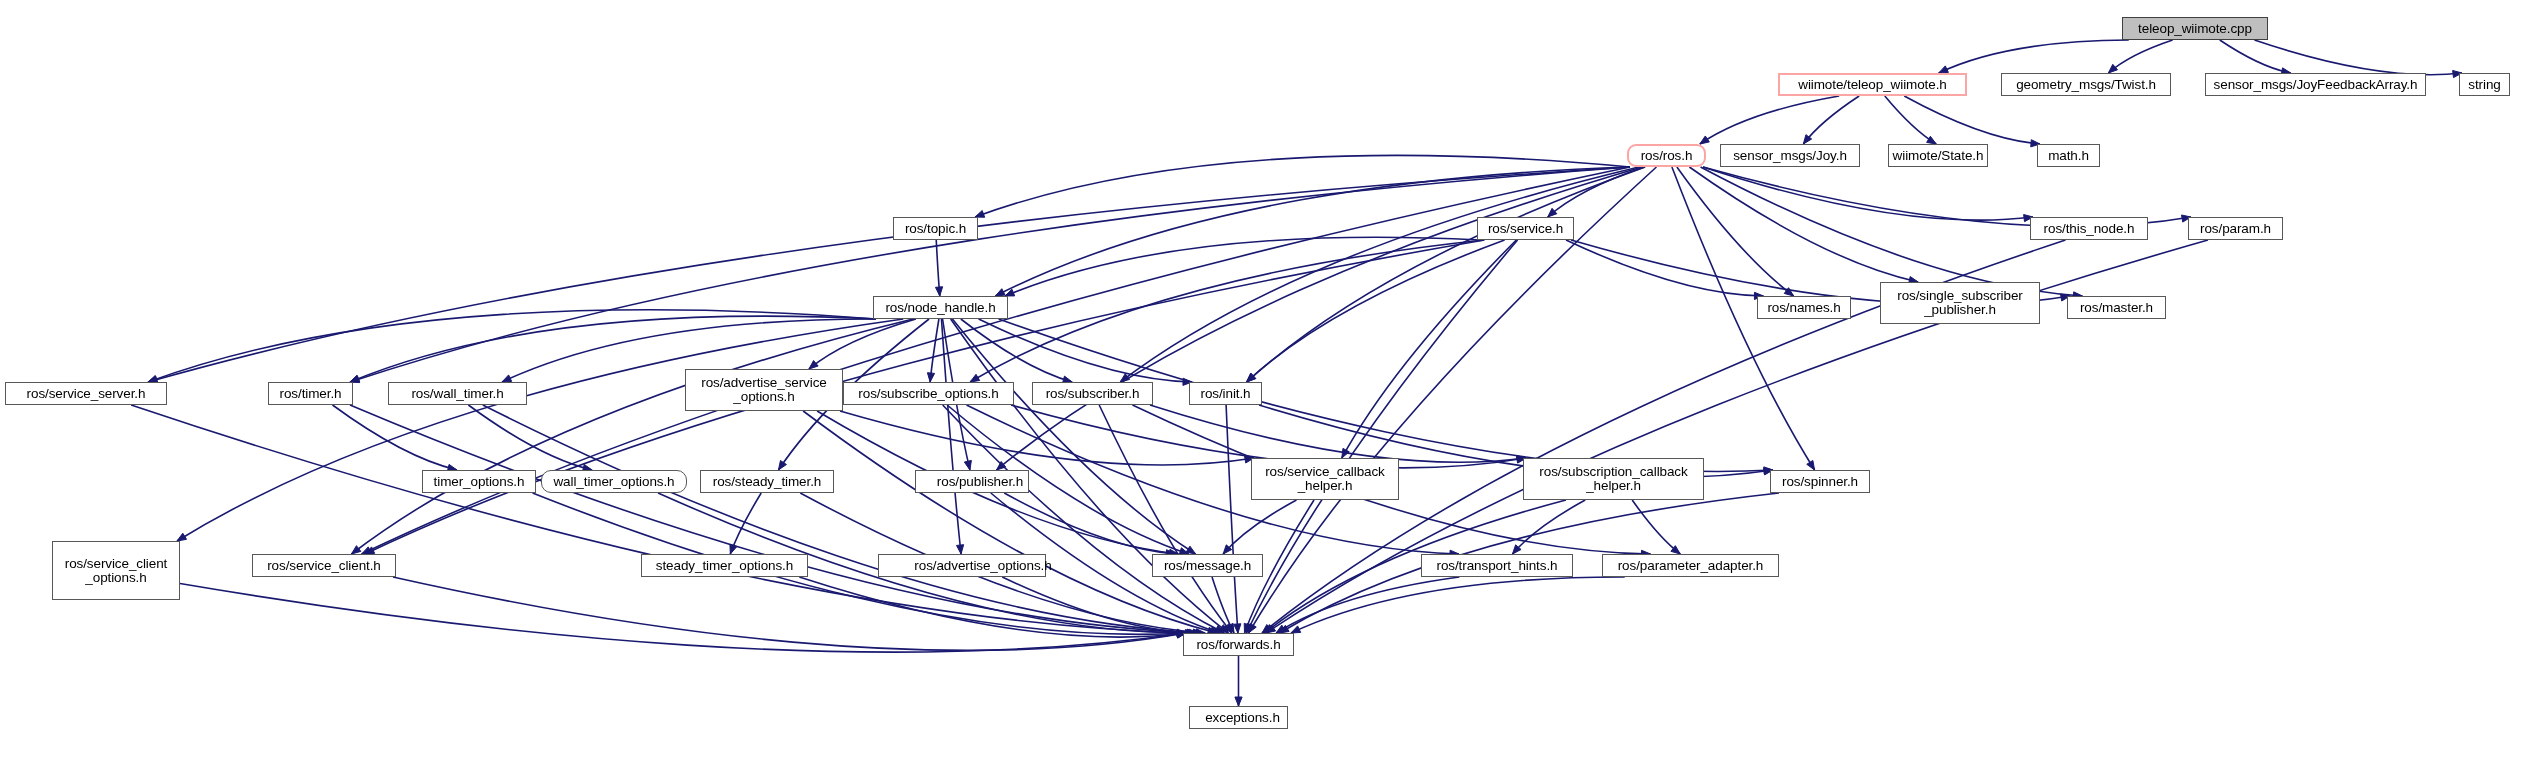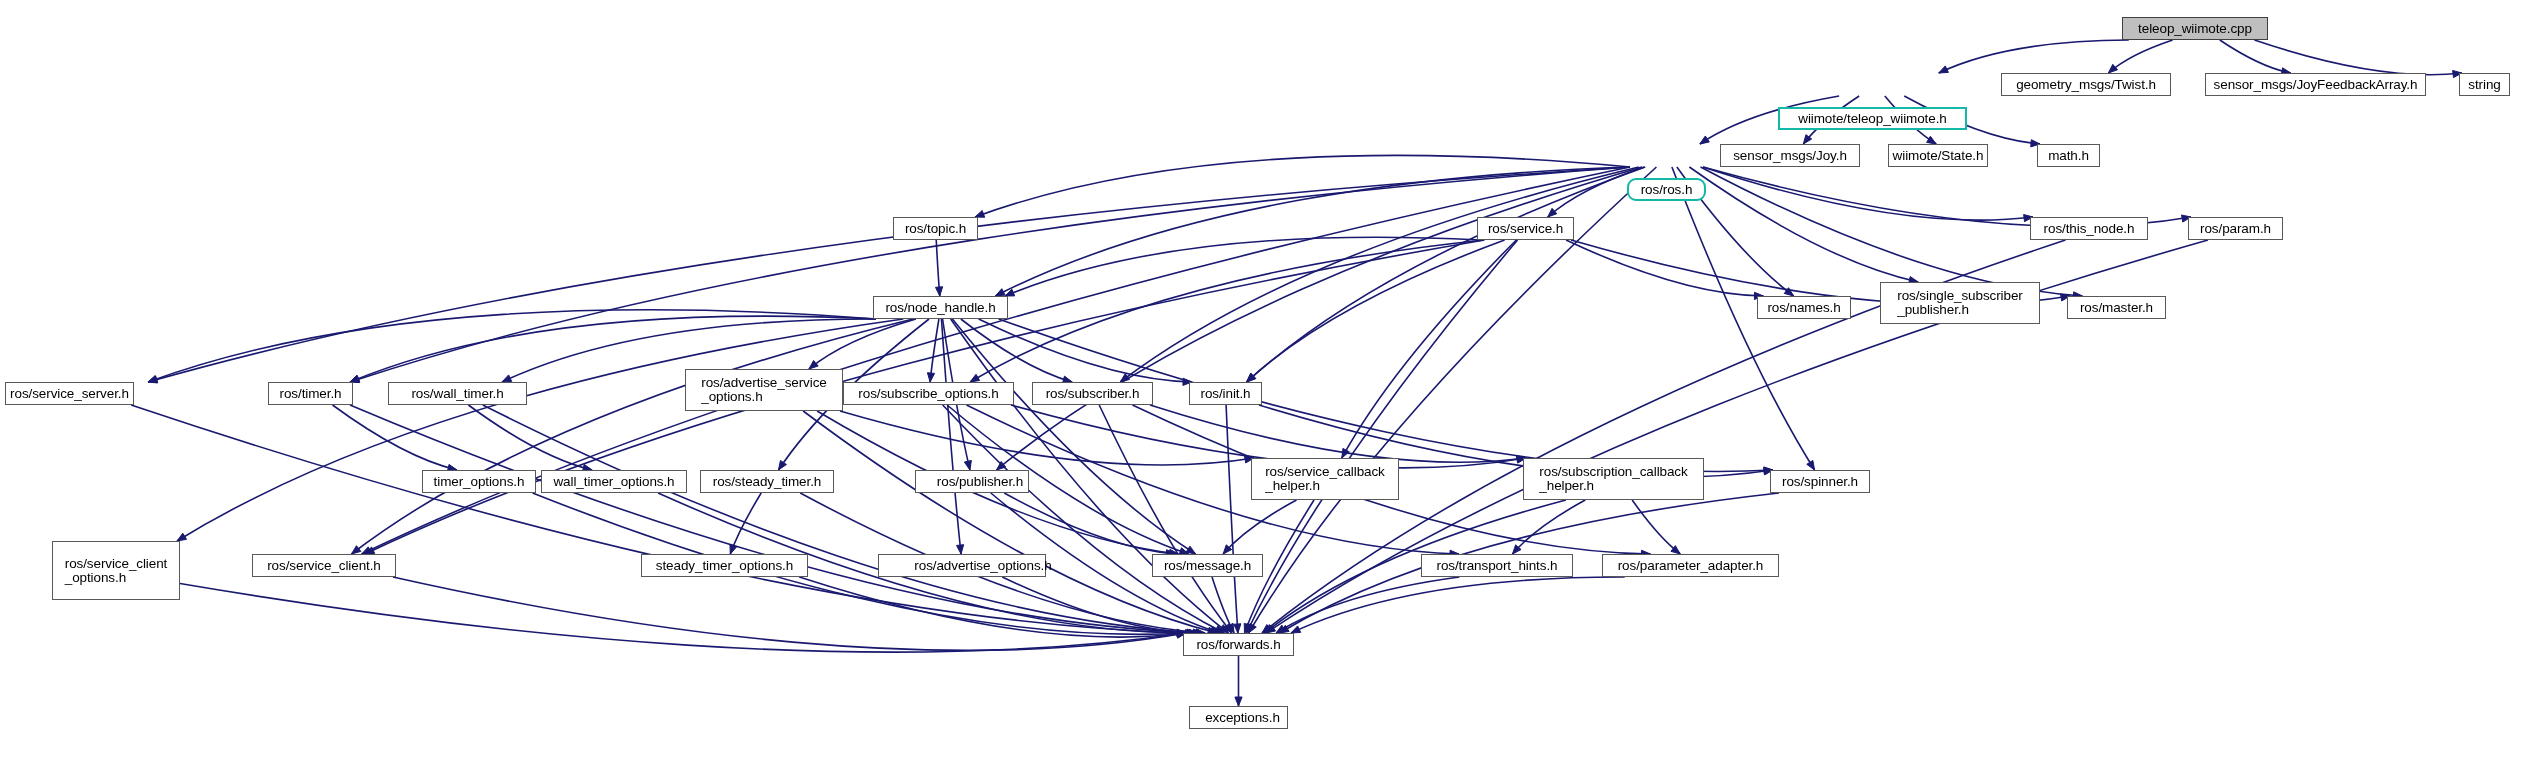--- a/index.html
+++ b/index.html
@@ -37,35 +37,34 @@
     stroke-width: 1;
   }
   .node-box {
     position: absolute;
     box-sizing: border-box;
     background: #ffffff;
     border: 1px solid #585858;
     display: flex;
     align-items: center;
     justify-content: center;
-    text-align: left;
+    text-align: center;
     font-family: "Liberation Sans", sans-serif;
     font-size: 13.5px;
     line-height: 1.02;
     color: #000000;
     white-space: pre;
     letter-spacing: -0.1px;
   }
   .node-box.root {
     background: #bfbfbf;
     border: 1px solid #404040;
   }
   .node-box.bold {
-    border: 2px solid #14b8a6;
-    margin-top: 34px;
+    border: 2px solid #fca5a5;
   }
   .node-label {
     pointer-events: none;
   }
 </style>
 </head>
 <body>
 
 <div id="graph-root">
   <svg id="graph-canvas" viewBox="0 0 2527 768" preserveAspectRatio="none">
@@ -256,30 +255,30 @@
       <div class="node-box" style="left: 2037px; top: 144px; width: 63px; height: 23px;"><span class="node-label">math.h</span></div>
       <div class="node-box" style="left: 893px; top: 217px; width: 85px; height: 23px;"><span class="node-label">ros/topic.h</span></div>
       <div class="node-box" style="left: 1477px; top: 217px; width: 97px; height: 23px;"><span class="node-label">ros/service.h</span></div>
       <div class="node-box" style="left: 2030px; top: 217px; width: 118px; height: 23px;"><span class="node-label">ros/this_node.h</span></div>
       <div class="node-box" style="left: 2188px; top: 217px; width: 95px; height: 23px;"><span class="node-label">ros/param.h</span></div>
       <div class="node-box" style="left: 873px; top: 296px; width: 135px; height: 23px;"><span class="node-label">ros/node_handle.h</span></div>
       <div class="node-box" style="left: 1757px; top: 296px; width: 94px; height: 23px;"><span class="node-label">ros/names.h</span></div>
       <div class="node-box" style="left: 1880px; top: 282px; width: 160px; height: 42px;"><span class="node-label">ros/single_subscriber
 _publisher.h</span></div>
       <div class="node-box" style="left: 2067px; top: 296px; width: 99px; height: 23px;"><span class="node-label">ros/master.h</span></div>
-      <div class="node-box" style="left: 5px; top: 382px; width: 129px; height: 23px;"><span class="node-label">ros/service_server.h</span></div>
+      <div class="node-box" style="left: 5px; top: 382px; width: 162px; height: 23px;"><span class="node-label">ros/service_server.h</span></div>
       <div class="node-box" style="left: 268px; top: 382px; width: 85px; height: 23px;"><span class="node-label">ros/timer.h</span></div>
       <div class="node-box" style="left: 388px; top: 382px; width: 139px; height: 23px;"><span class="node-label">ros/wall_timer.h</span></div>
       <div class="node-box" style="left: 685px; top: 369px; width: 158px; height: 42px;"><span class="node-label">ros/advertise_service
 _options.h</span></div>
       <div class="node-box" style="left: 843px; top: 382px; width: 171px; height: 23px;"><span class="node-label">ros/subscribe_options.h</span></div>
       <div class="node-box" style="left: 1032px; top: 382px; width: 121px; height: 23px;"><span class="node-label">ros/subscriber.h</span></div>
       <div class="node-box" style="left: 1189px; top: 382px; width: 73px; height: 23px;"><span class="node-label">ros/init.h</span></div>
       <div class="node-box" style="left: 422px; top: 470px; width: 114px; height: 23px;"><span class="node-label">timer_options.h</span></div>
-      <div class="node-box" style="left: 541px; top: 470px; width: 146px; height: 23px;"><span class="node-label">wall_timer_options.h</span></div>
+      <div class="node-box" style="left: 541px; top: 470px; width: 146px; height: 23px; border-radius: 10px;"><span class="node-label">wall_timer_options.h</span></div>
       <div class="node-box" style="left: 700px; top: 470px; width: 134px; height: 23px;"><span class="node-label">ros/steady_timer.h</span></div>
       <div class="node-box" style="left: 915px; top: 470px; width: 114px; height: 23px; padding-left: 16px;"><span class="node-label">ros/publisher.h</span></div>
       <div class="node-box" style="left: 1251px; top: 458px; width: 148px; height: 42px;"><span class="node-label">ros/service_callback
 _helper.h</span></div>
       <div class="node-box" style="left: 1523px; top: 458px; width: 181px; height: 42px;"><span class="node-label">ros/subscription_callback
 _helper.h</span></div>
       <div class="node-box" style="left: 1770px; top: 470px; width: 100px; height: 23px;"><span class="node-label">ros/spinner.h</span></div>
       <div class="node-box" style="left: 52px; top: 541px; width: 128px; height: 59px;"><span class="node-label">ros/service_client
 _options.h</span></div>
       <div class="node-box" style="left: 252px; top: 554px; width: 144px; height: 23px;"><span class="node-label">ros/service_client.h</span></div>

